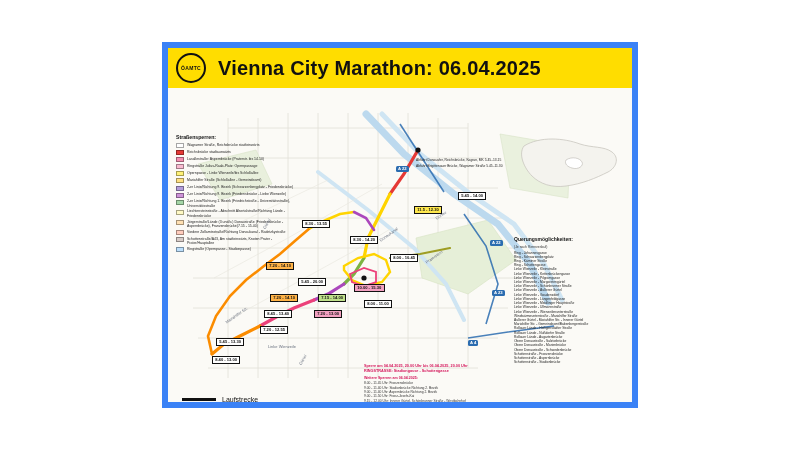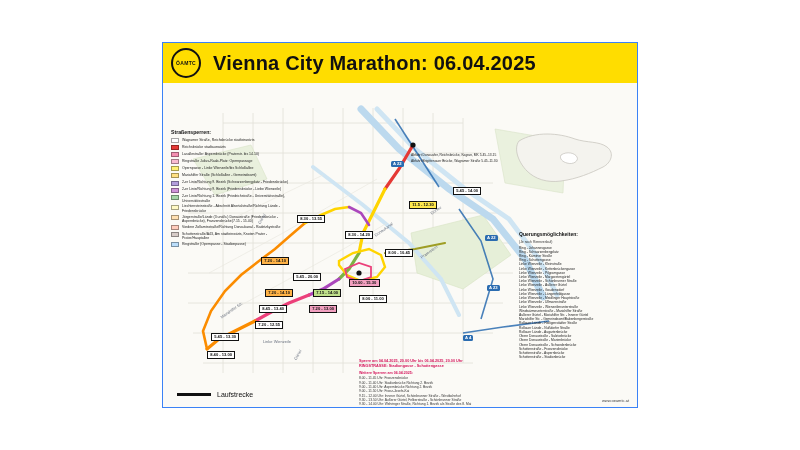--- a/index.html
+++ b/index.html
@@ -14,21 +14,21 @@
     position: relative;
     width: 800px; height: 450px;
     background: #ffffff;
   }
   
   .poster {
     position: absolute;
     left: 162px; top: 42px;
     width: 476px; height: 366px;
     background: #fdfdfb;
-    border: 1px solid #3b82f6;
+    border: 6px solid #3b82f6;
     overflow: hidden;
     text-decoration: underline;
   }
   
   .header-band {
     position: absolute;
     left: 0; top: 0;
     width: 100%; height: 40px;
     background: #ffdd00;
     display: flex;

